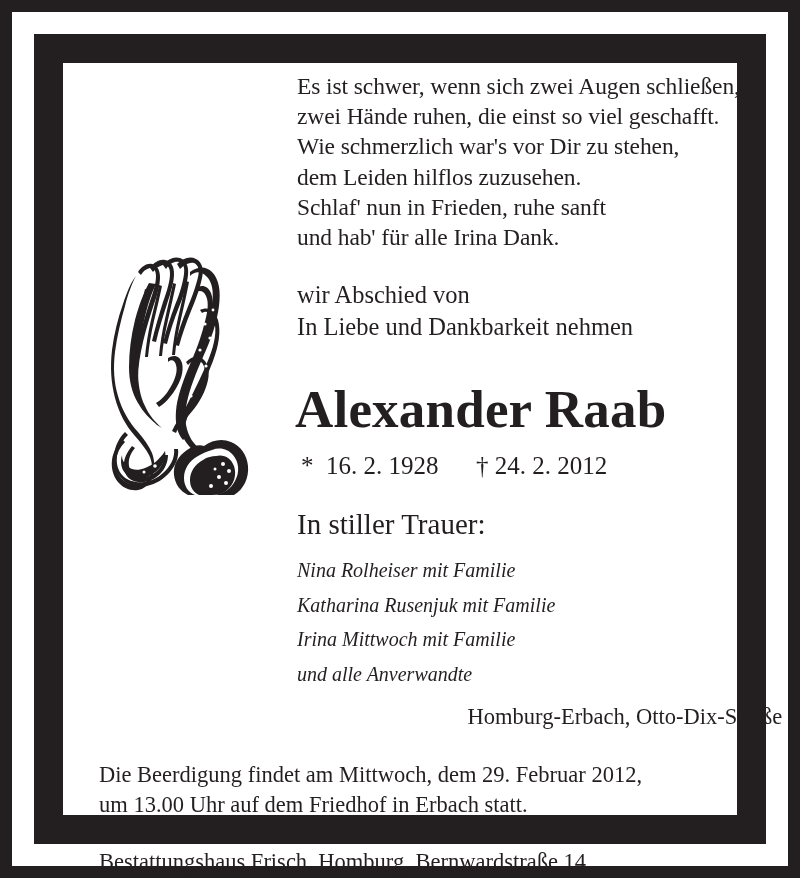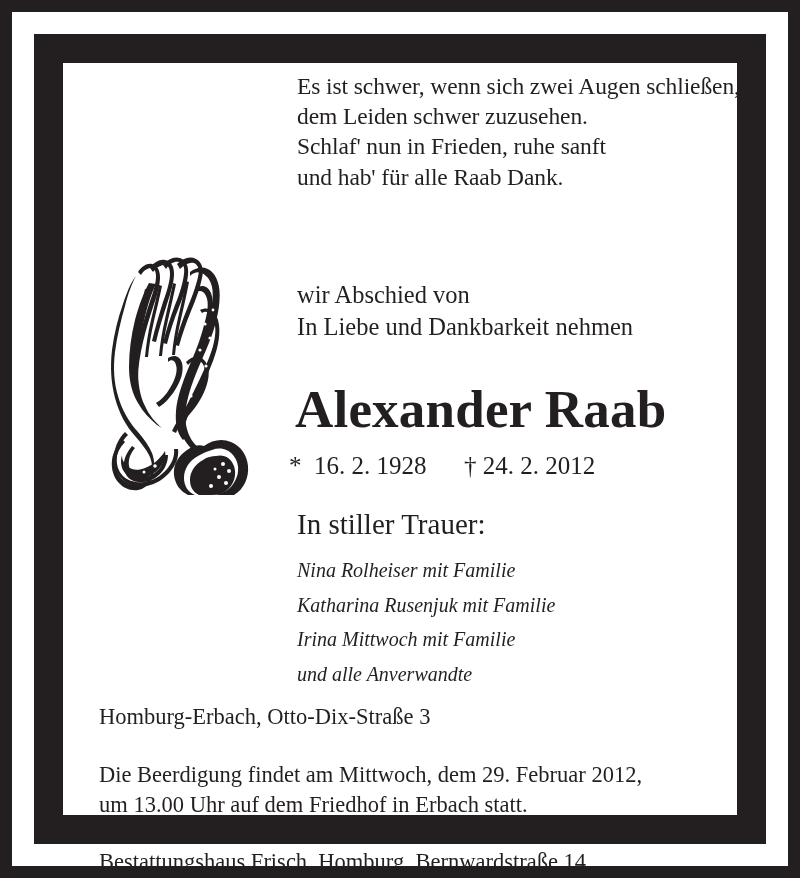--- a/index.html
+++ b/index.html
@@ -95,21 +95,21 @@
     width: 520px;
     font-size: 53px;
     font-weight: bold;
     line-height: 60px;
     letter-spacing: 0.2px;
     white-space: nowrap;
   }
 
   .dates {
     position: absolute;
-    left: 226px;
+    left: 238px;
     top: 388px;
     width: 500px;
     font-size: 25px;
     line-height: 30px;
     white-space: pre;
   }
 
   .mourn-label {
     position: absolute;
     left: 234px;
@@ -131,20 +131,21 @@
   .mourners div { white-space: pre; }
 
   
   .address {
     position: absolute;
     left: 36px;
     top: 640px;
     width: 700px;
     font-size: 22.5px;
     line-height: 28px;
+    text-align: right;
   }
 
   .funeral {
     position: absolute;
     left: 36px;
     top: 697px;
     width: 706px;
     font-size: 22.5px;
     line-height: 30px;
   }
@@ -285,23 +286,25 @@
 
                 <path d="M76 108 C82 104 88 106 90 113 C92 121 89 131 83 140
                          C78 148 72 154 67 157 L64 153 C69 150 74 145 78 138
                          C83 130 86 121 84 115 C83 110 79 109 76 112 Z"></path>
               </g>
             </svg>
           </div>
 
           <div class="poem">
             <div>Es ist schwer, wenn sich zwei Augen schließen,</div>
-            <div>dem Leiden schwer zuzusehen.</div>
+            <div>zwei Hände ruhen, die einst so viel geschafft.</div>
+            <div>Wie schmerzlich war's vor Dir zu stehen,</div>
+            <div>dem Leiden hilflos zuzusehen.</div>
             <div>Schlaf' nun in Frieden, ruhe sanft</div>
-            <div>und hab' für alle Raab Dank.</div>
+            <div>und hab' für alle Irina Dank.</div>
           </div>
 
           <div class="intro">
             <div>wir Abschied von</div>
             <div>In Liebe und Dankbarkeit nehmen</div>
           </div>
 
           <div class="name">Alexander Raab</div>
 
           <div class="dates">*  16. 2. 1928      † 24. 2. 2012</div>

